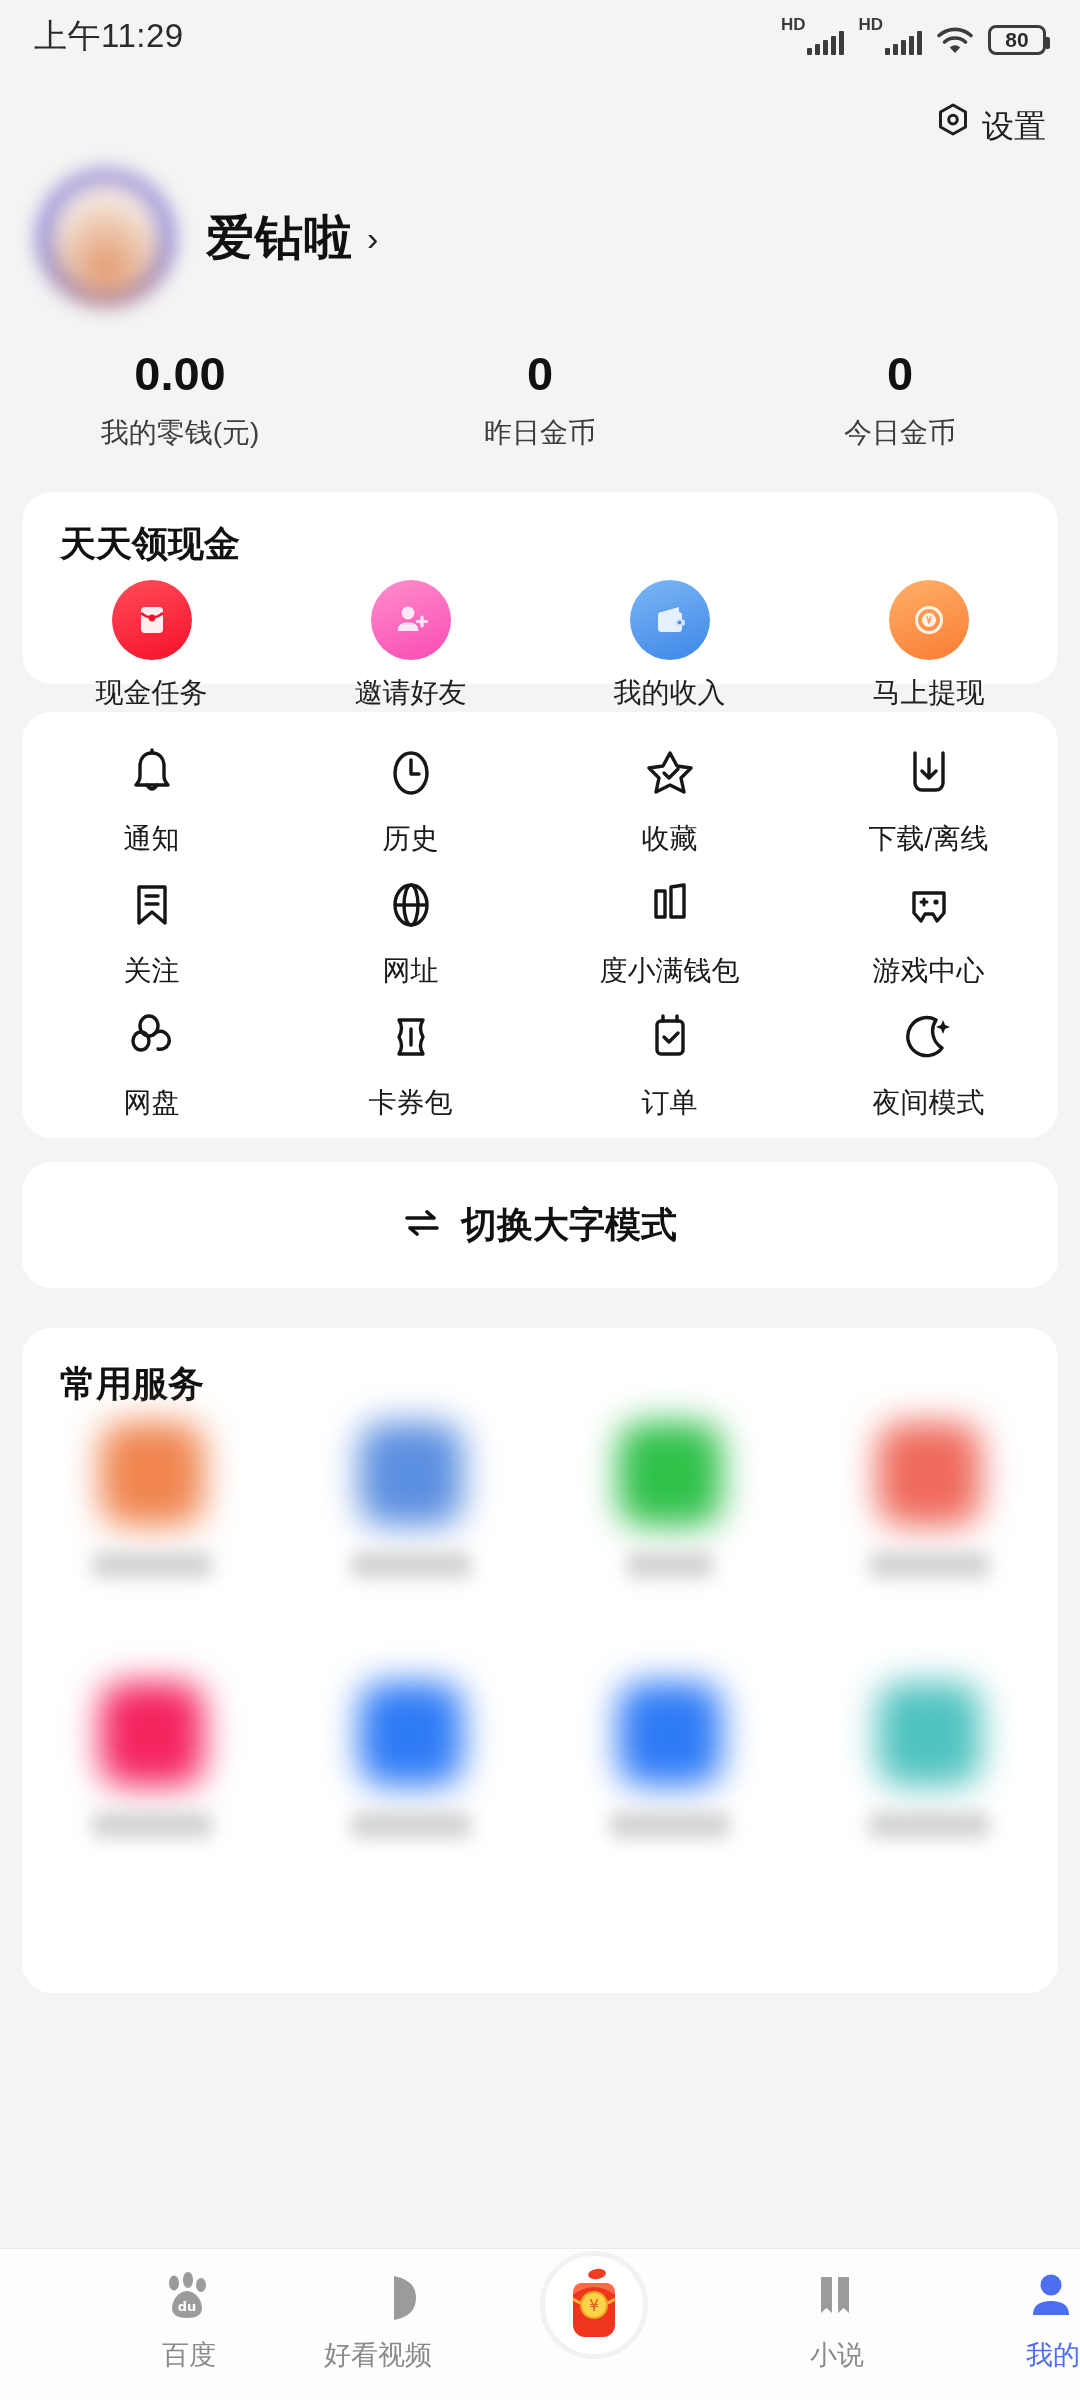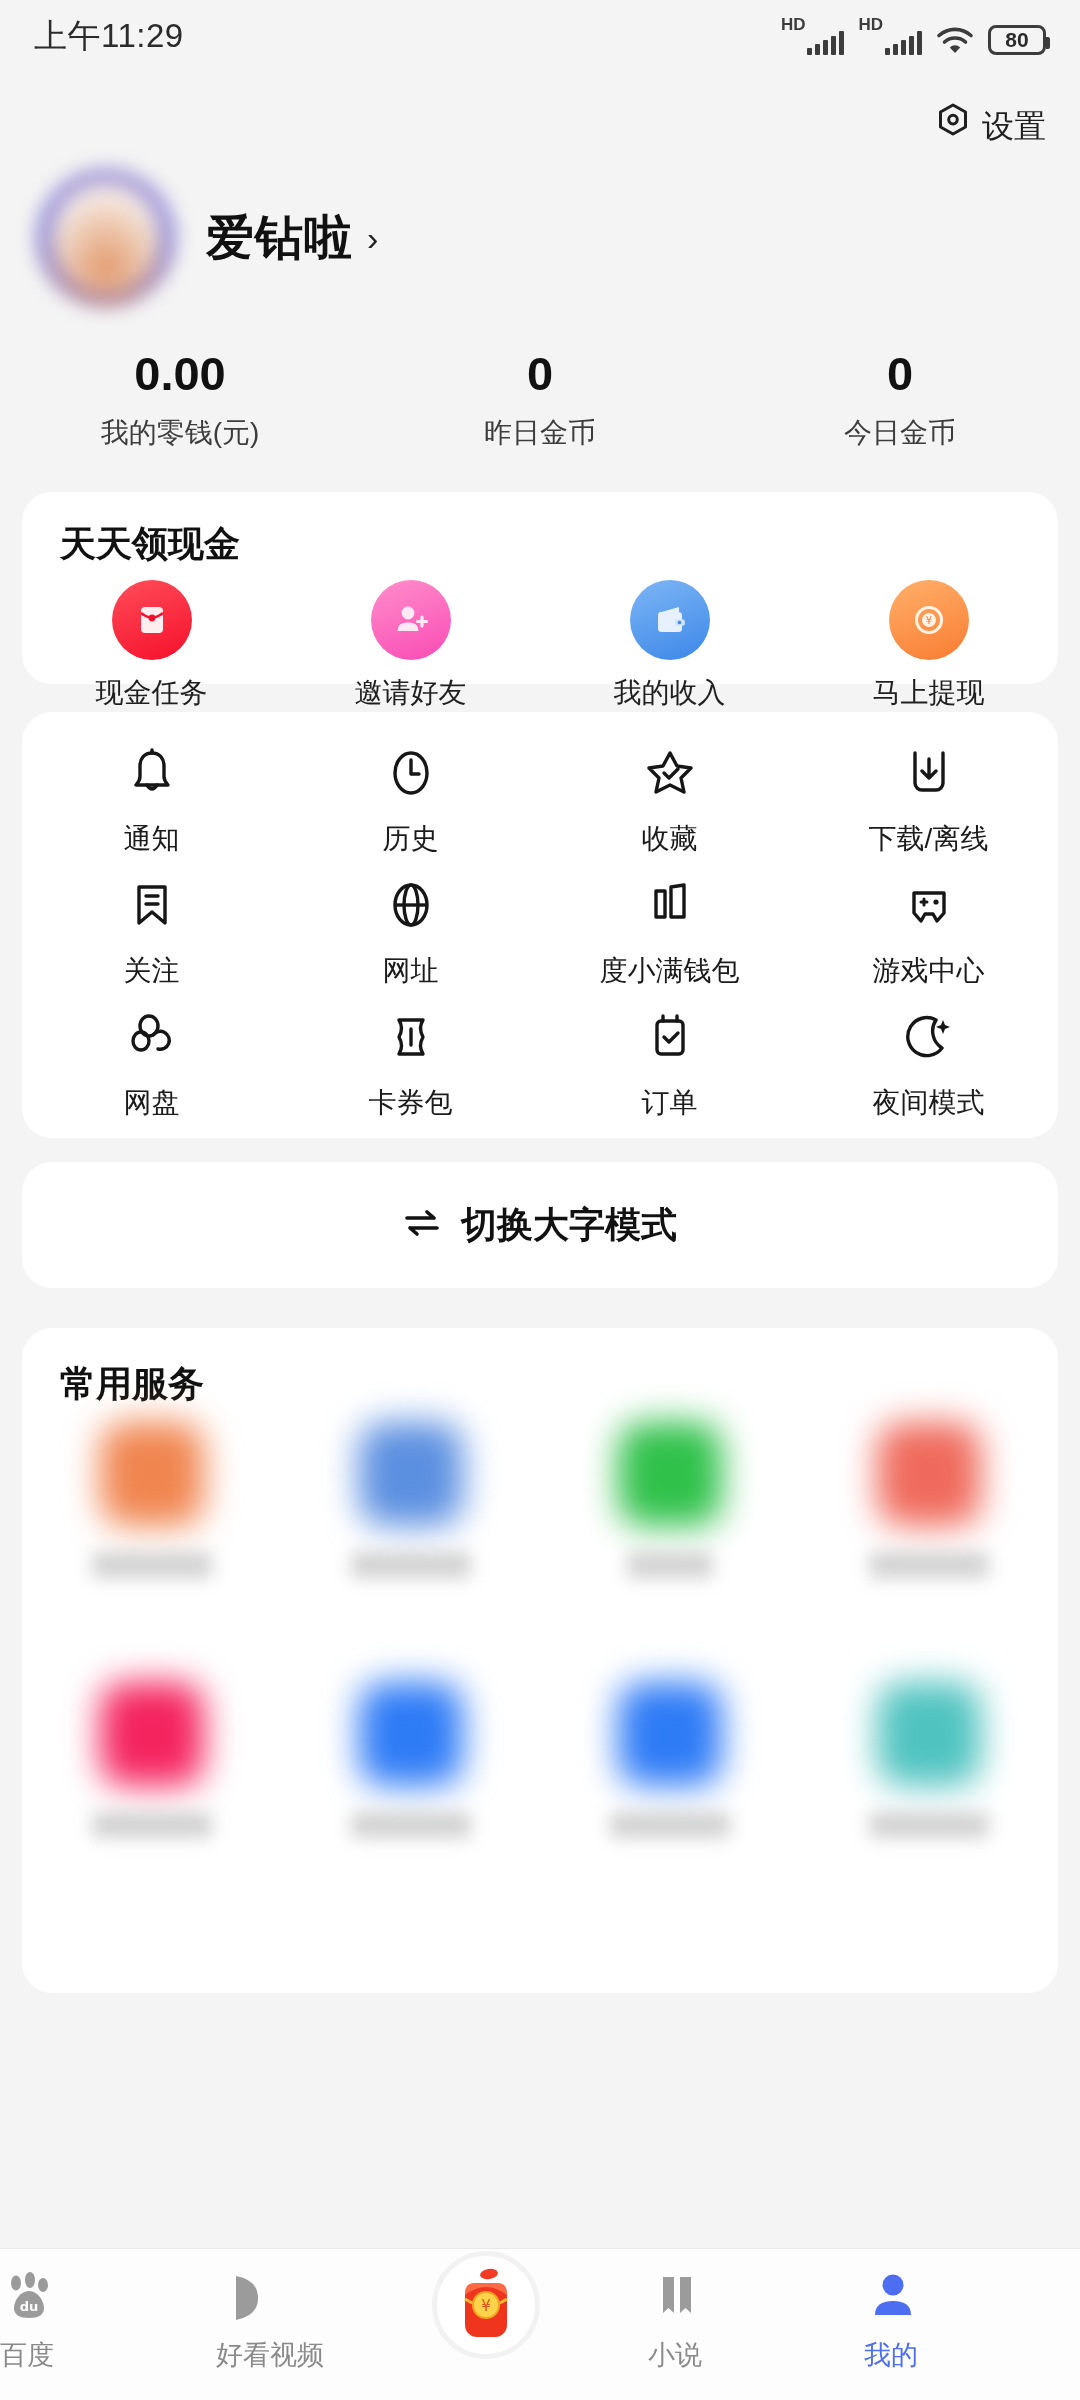--- a/index.html
+++ b/index.html
@@ -97,21 +97,21 @@
   .svc-lb { width: 120px; height: 26px; margin-top: 26px; border-radius: 6px;
             background: #c9c9c9; filter: blur(9px); opacity: .85; }
   .svc-lb.short { width: 86px; }
 
   
   .navbar {
     position: absolute; left: 0; bottom: 0; width: 1080px; height: 152px;
     background: #fdfdfd; border-top: 1px solid #e9e9e9;
     display: flex; align-items: flex-start; padding-top: 18px;
   }
-  .nav-item { flex: 1; display: flex; flex-direction: column; align-items: flex-start; }
+  .nav-item { flex: 1; display: flex; flex-direction: column; align-items: flex-end; }
   .nav-ic { height: 62px; display:flex; align-items:center; justify-content:center; }
   .nav-lb { font-size: 27px; color: #8a8a8a; margin-top: 8px; }
   .nav-item.active .nav-lb { color: #4e6ef2; }
   .nav-center-ring {
     width: 108px; height: 108px; border-radius: 50%;
     border: 5px solid #f2f2f2; background: #fff;
     display: flex; align-items: center; justify-content: center; margin-top: -16px;
   }
 </style>
 </head>

